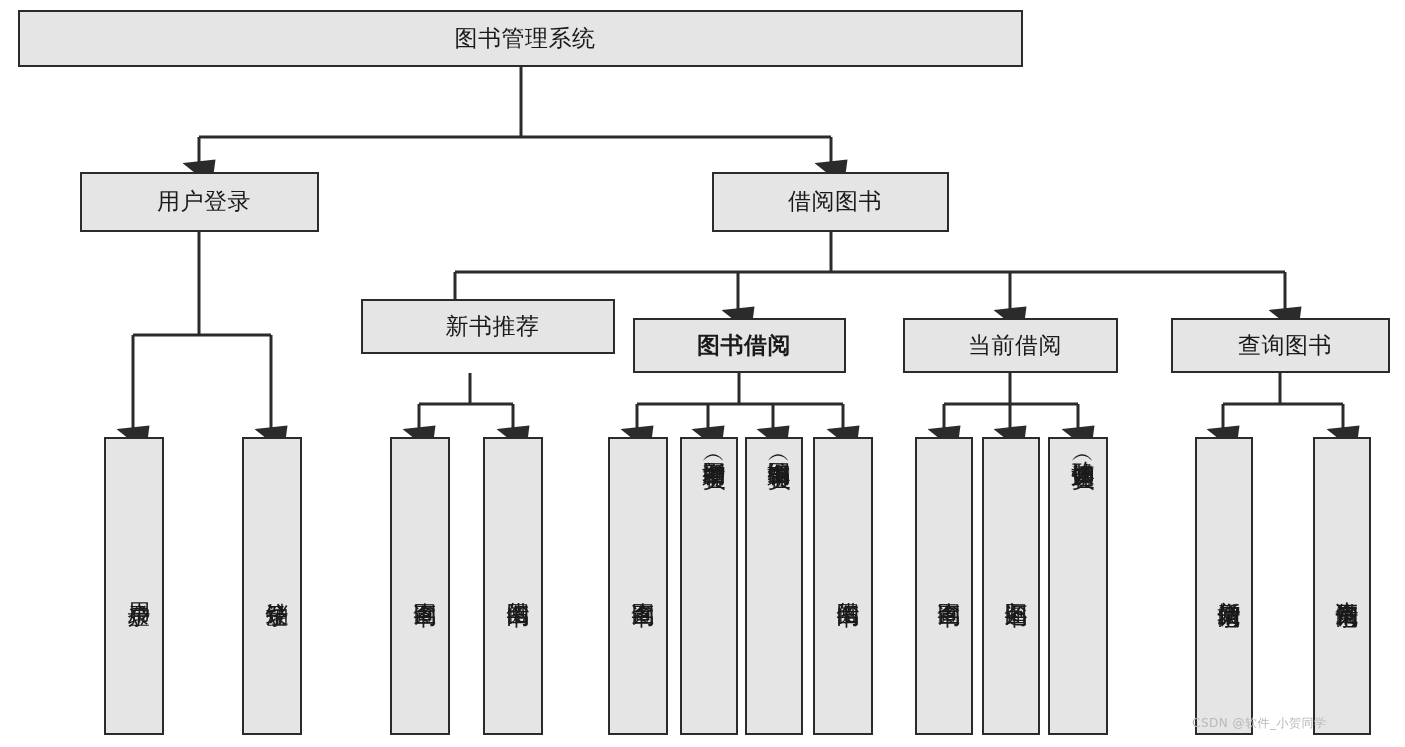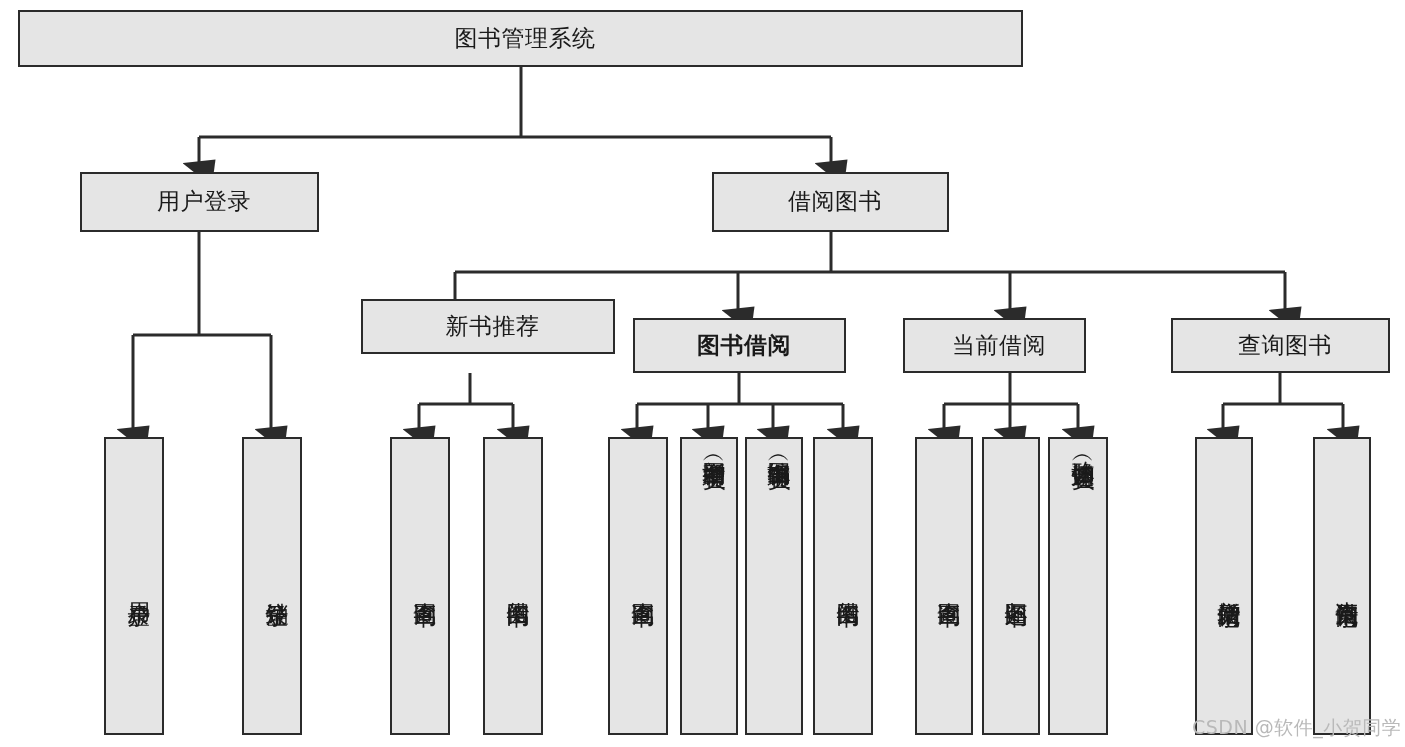--- a/index.html
+++ b/index.html
@@ -51,21 +51,21 @@
     padding-bottom: 4px;
     align-items: center;
     justify-content: center;
   }
   .node-v.top-align {
     justify-content: flex-start;
   }
   .watermark {
     position: absolute;
     color: #b9b9b9;
-    font-size: 19px;
+    font-size: 12px;
     white-space: nowrap;
     letter-spacing: 0.5px;
   }
 </style>
 </head>
 <body>
 
 <div id="canvas">
 
   <svg id="edges" viewBox="0 0 1405 747" xmlns="http://www.w3.org/2000/svg">
@@ -118,21 +118,21 @@
     </g>
   </svg>
 
   <div class="node node-h" style="left:18px; top:10px; width:1005px; height:57px;">图书管理系统</div>
 
   <div class="node node-h" style="left:80px; top:172px; width:239px; height:60px;">用户登录</div>
   <div class="node node-h" style="left:712px; top:172px; width:237px; height:60px;">借阅图书</div>
 
   <div class="node node-h" style="left:361px; top:299px; width:254px; height:55px;">新书推荐</div>
   <div class="node node-h" style="left:633px; top:318px; width:213px; height:55px;font-weight:bold;">图书借阅</div>
-  <div class="node node-h" style="left:903px; top:318px; width:183px; height:55px;">当前借阅</div>
+  <div class="node node-h" style="left:903px; top:318px; width:215px; height:55px;">当前借阅</div>
   <div class="node node-h" style="left:1171px; top:318px; width:219px; height:55px;">查询图书</div>
 
   <div class="node node-v" style="left:104px; top:437px; width:60px; height:298px;">用户登录</div>
   <div class="node node-v" style="left:242px; top:437px; width:60px; height:298px;">注销登录</div>
 
   <div class="node node-v" style="left:390px; top:437px; width:60px; height:298px;">查询图书</div>
   <div class="node node-v" style="left:483px; top:437px; width:60px; height:298px;">借阅图书</div>
 
   <div class="node node-v" style="left:608px; top:437px; width:60px; height:298px;">查询图书</div>
   <div class="node node-v top-align" style="left:680px; top:437px; width:58px; height:298px;">新增图书（管理员）</div>

